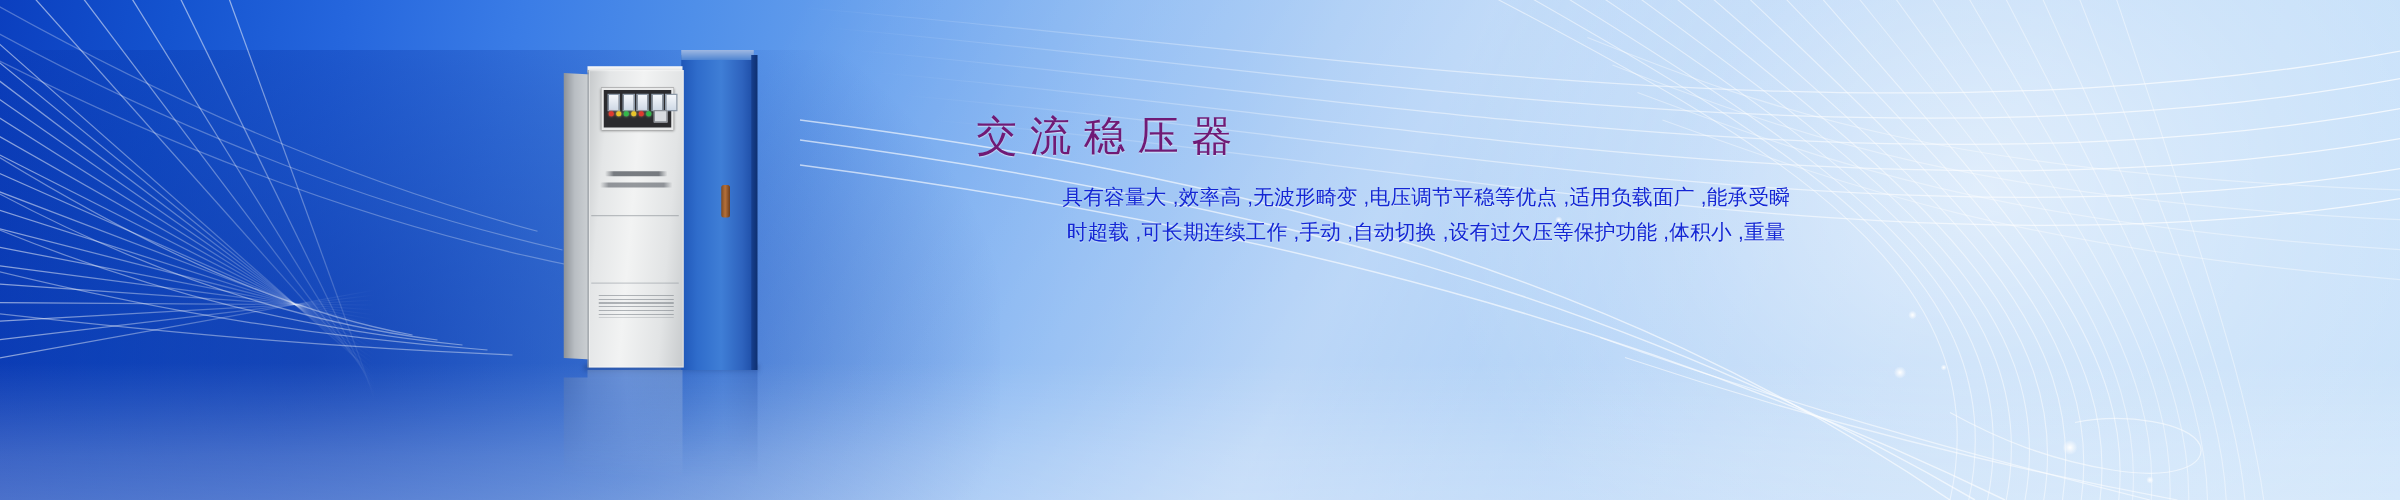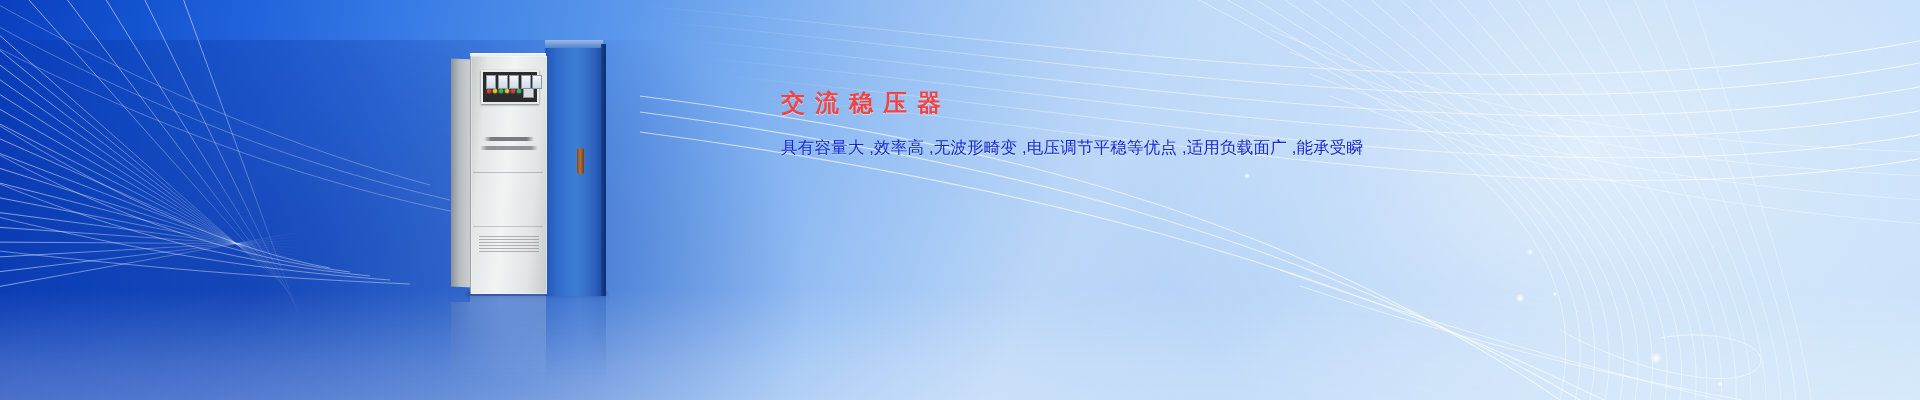--- a/index.html
+++ b/index.html
@@ -173,38 +173,38 @@
   #reflection .r-side{position:absolute;left:14px;top:0;width:22px;height:80px;
     background:linear-gradient(90deg,#8d9298,#cfd3d6);}
   #reflection .r-blue{position:absolute;left:108px;top:0;width:61px;height:86px;
     background:linear-gradient(90deg,#1f57b8,#3f7ed6 55%,#15409a);}
 
   
   #copy{
     position:absolute;left:781px;top:88px;width:720px;
   }
   #title{
-    font-size:24px;
+    font-size:33px;
     letter-spacing:10px;
-    color:#ef4444;
-    font-weight:700;
+    color:#701a75;
+    font-weight:400;
     line-height:1.25;
     text-shadow:0 1px 1px rgba(255,255,255,.55);
     white-space:nowrap;
   }
   #desc{
     margin-top:15px;
     font-size:16.5px;
     line-height:28px;
     color:#1326d4;
     font-weight:400;
     letter-spacing:.2px;
     text-shadow:0 1px 1px rgba(255,255,255,.45);
   }
-  #desc div{white-space:nowrap;}
+  #desc div{white-space:nowrap;text-align:center;}
 </style>
 </head>
 <body>
 
 <div id="banner">
 
   <div class="bg-base"></div>
   <div class="bg-sheen"></div>
   <div class="bg-glow-tr"></div>
   <div class="bg-dark-bl"></div>
@@ -365,16 +365,17 @@
   <div id="reflection">
     <div class="r-side"></div>
     <div class="r-blue"></div>
     <div class="r-front"></div>
   </div>
 
   <div id="copy">
     <div id="title">交流稳压器</div>
     <div id="desc">
       <div>具有容量大 ,效率高 ,无波形畸变 ,电压调节平稳等优点 ,适用负载面广 ,能承受瞬</div>
+      <div>时超载 ,可长期连续工作 ,手动 ,自动切换 ,设有过欠压等保护功能 ,体积小 ,重量</div>
     </div>
   </div>
 
 </div>
 
 </body></html>

